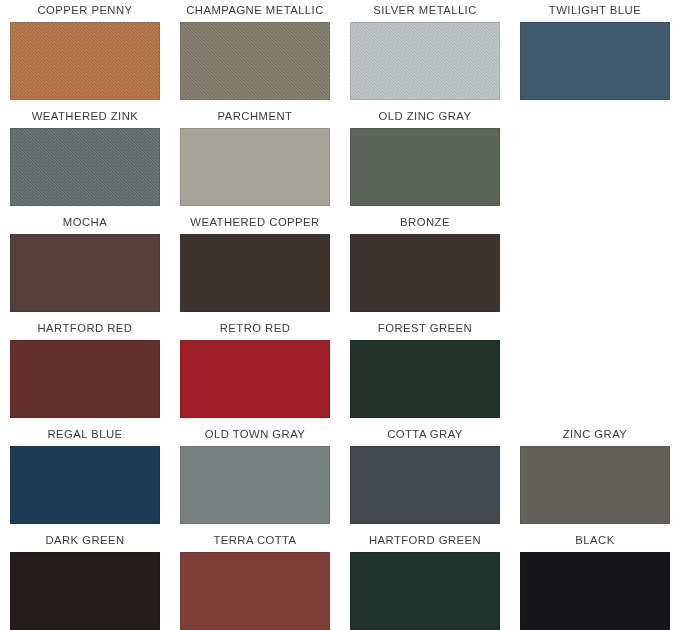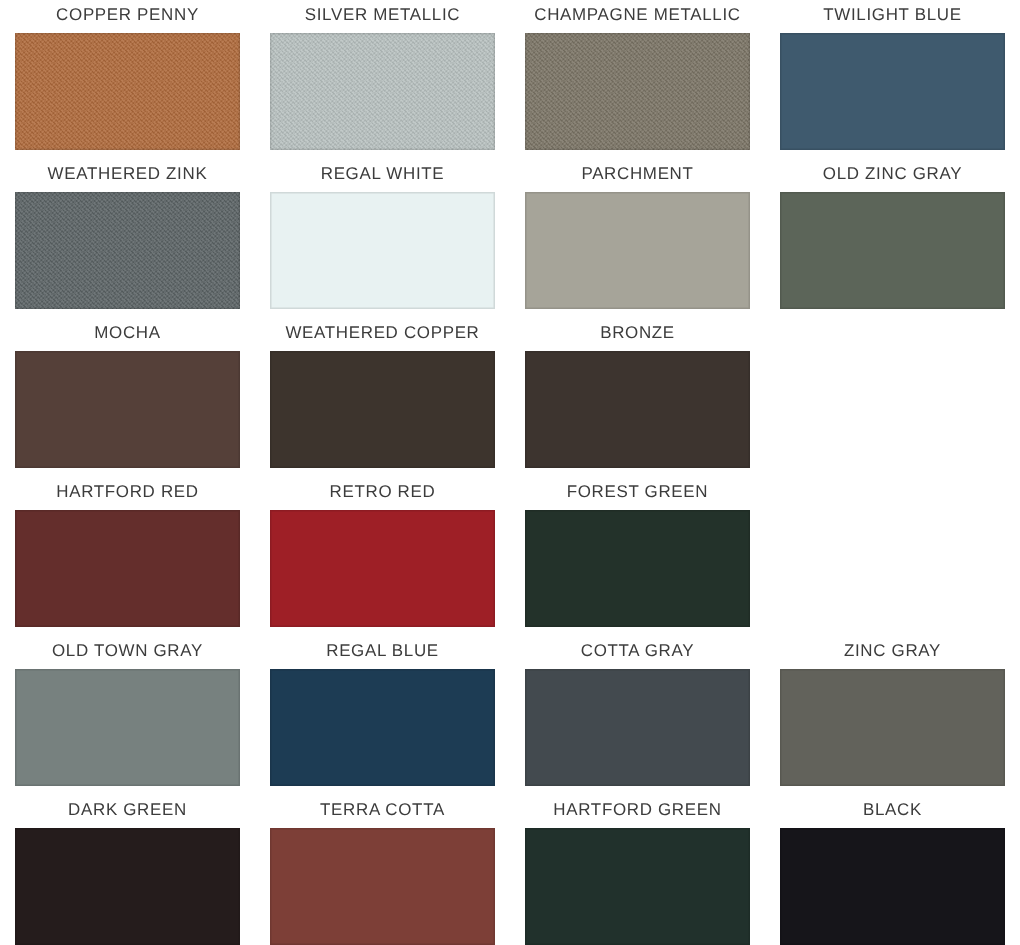--- a/index.html
+++ b/index.html
@@ -78,40 +78,36 @@
 </head>
 <body>
 
 <div id="color-chart">
     <div class="swatch-row">
       <div class="swatch-cell">
         <div class="swatch-label">COPPER PENNY</div>
         <div class="swatch-chip metallic" style="background-color: rgb(176, 106, 59);"></div>
       </div>
       <div class="swatch-cell">
+        <div class="swatch-label">CHAMPAGNE METALLIC</div>
+        <div class="swatch-chip metallic" style="background-color: rgb(123, 116, 101);"></div>
+      </div>
+      <div class="swatch-cell">
         <div class="swatch-label">SILVER METALLIC</div>
         <div class="swatch-chip metallic" style="background-color: rgb(185, 194, 193);"></div>
-      </div>
-      <div class="swatch-cell">
-        <div class="swatch-label">CHAMPAGNE METALLIC</div>
-        <div class="swatch-chip metallic" style="background-color: rgb(123, 116, 101);"></div>
       </div>
       <div class="swatch-cell">
         <div class="swatch-label">TWILIGHT BLUE</div>
         <div class="swatch-chip" style="background-color: rgb(63, 90, 110);"></div>
       </div>
     </div>
     <div class="swatch-row">
       <div class="swatch-cell">
         <div class="swatch-label">WEATHERED ZINK</div>
         <div class="swatch-chip metallic" style="background-color: rgb(91, 99, 101);"></div>
-      </div>
-      <div class="swatch-cell">
-        <div class="swatch-label">REGAL WHITE</div>
-        <div class="swatch-chip" style="background-color: rgb(232, 242, 242);"></div>
       </div>
       <div class="swatch-cell">
         <div class="swatch-label">PARCHMENT</div>
         <div class="swatch-chip" style="background-color: rgb(166, 164, 153);"></div>
       </div>
       <div class="swatch-cell">
         <div class="swatch-label">OLD ZINC GRAY</div>
         <div class="swatch-chip" style="background-color: rgb(92, 101, 89);"></div>
       </div>
     </div>
@@ -138,26 +134,26 @@
         <div class="swatch-label">RETRO RED</div>
         <div class="swatch-chip" style="background-color: rgb(158, 31, 38);"></div>
       </div>
       <div class="swatch-cell">
         <div class="swatch-label">FOREST GREEN</div>
         <div class="swatch-chip" style="background-color: rgb(35, 50, 42);"></div>
       </div>
     </div>
     <div class="swatch-row">
       <div class="swatch-cell">
+        <div class="swatch-label">REGAL BLUE</div>
+        <div class="swatch-chip" style="background-color: rgb(29, 60, 84);"></div>
+      </div>
+      <div class="swatch-cell">
         <div class="swatch-label">OLD TOWN GRAY</div>
         <div class="swatch-chip" style="background-color: rgb(119, 129, 127);"></div>
-      </div>
-      <div class="swatch-cell">
-        <div class="swatch-label">REGAL BLUE</div>
-        <div class="swatch-chip" style="background-color: rgb(29, 60, 84);"></div>
       </div>
       <div class="swatch-cell">
         <div class="swatch-label">COTTA GRAY</div>
         <div class="swatch-chip" style="background-color: rgb(67, 74, 79);"></div>
       </div>
       <div class="swatch-cell">
         <div class="swatch-label">ZINC GRAY</div>
         <div class="swatch-chip" style="background-color: rgb(98, 98, 91);"></div>
       </div>
     </div>

